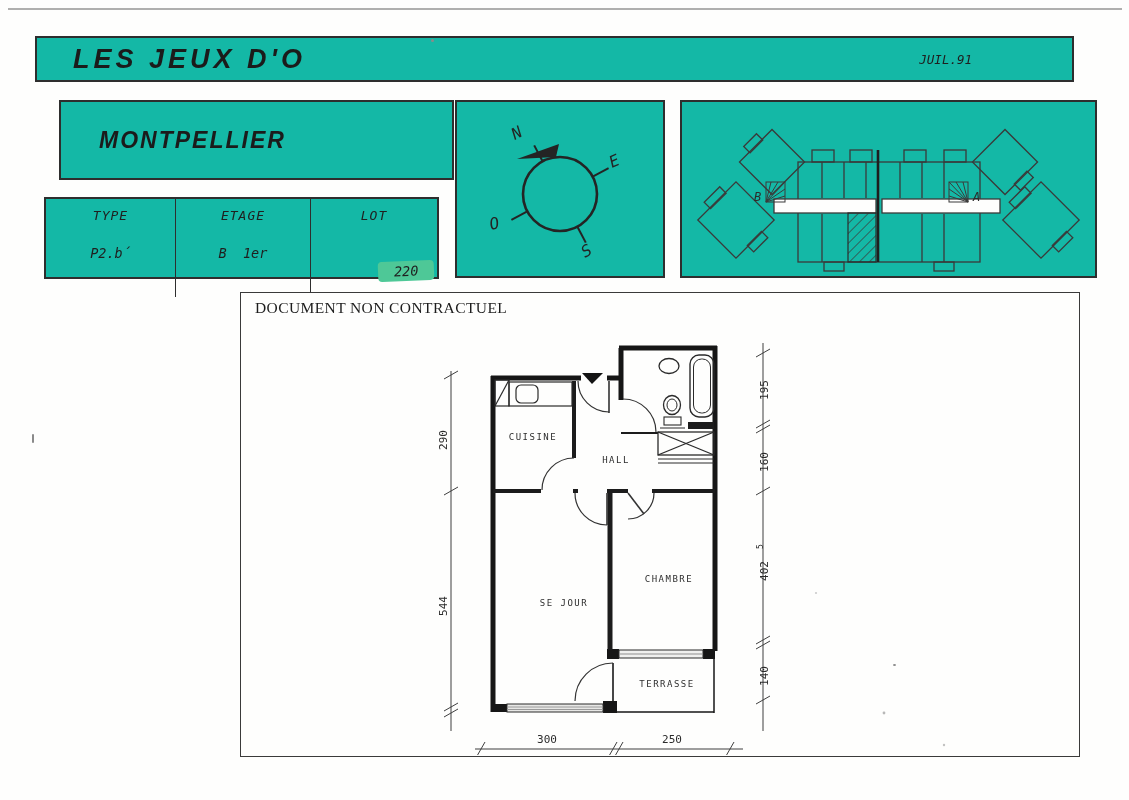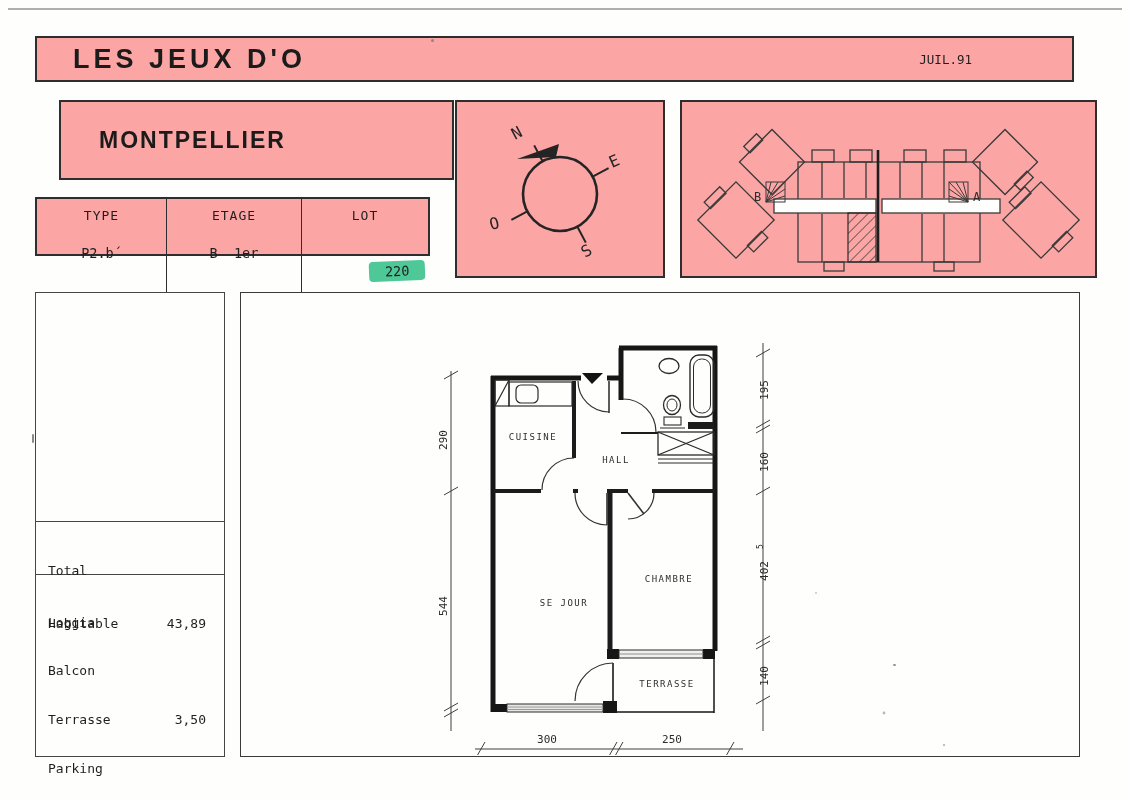--- a/index.html
+++ b/index.html
@@ -1,29 +1,29 @@
 <!DOCTYPE html>
 <html><head>
 <meta charset="utf-8">
 <style>
   html,body{margin:0;padding:0;background:#ffffff;}
   #page{position:relative;width:1129px;height:800px;background:#fefefd;overflow:hidden;
         font-family:"Liberation Sans",sans-serif;color:#222;}
-  .box{position:absolute;border:2px solid #2e2e2e;background:#fca5a5;box-sizing:border-box;}
+  .box{position:absolute;border:2px solid #2e2e2e;background:#14b8a6;box-sizing:border-box;font-style:italic;}
   .thinbox{position:absolute;border:1.6px solid #3a3a3a;background:#fefefd;box-sizing:border-box;}
   .mono{font-family:"DejaVu Sans Mono",monospace;color:#1f1f1f;white-space:pre;}
   
   #header-box{left:35px;top:36px;width:1039px;height:46px;display:flex;align-items:center;}
   #header-title{font-size:27px;font-weight:bold;letter-spacing:4px;color:#1b1b1b;margin-left:36px;}
   #header-date{margin-left:auto;margin-right:100px;font-size:12.5px;}
   
   #city-box{left:35px;top:100px;width:395px;height:80px;margin-left:24px;}
   #city-name{font-size:23px;font-weight:bold;letter-spacing:2px;color:#1b1b1b;margin:25px 0 0 38px;}
   
-  #lot-table{left:35px;top:197px;width:395px;height:59px;display:grid;grid-template-columns:130px 135px 1fr;}
+  #lot-table{left:44px;top:197px;width:395px;height:82px;display:grid;grid-template-columns:130px 135px 1fr;}
   .lot-cell{border-right:1.6px solid #2e2e2e;display:flex;flex-direction:column;align-items:center;padding-top:9px;}
   .lot-cell:last-child{border-right:none;}
   .lot-header{font-size:13px;letter-spacing:1px;}
   .lot-value{font-size:13.5px;margin-top:22px;position:relative;}
   #lot-highlight{display:inline-block;padding:2px 16px;border-radius:4px;transform:rotate(-2.5deg);}
   
   #compass-box{left:455px;top:100px;width:210px;height:178px;}
   #siteplan-box{left:680px;top:100px;width:417px;height:178px;}
   
   #left-panel{left:35px;top:292px;width:190px;height:465px;border:1.6px solid #454545;}
@@ -163,41 +163,23 @@
           <line x1="286" y1="100" x2="267" y2="87"></line>
         <line x1="286" y1="100" x2="267" y2="94"></line>
           <line x1="286" y1="100" x2="274" y2="80"></line>
           <line x1="286" y1="100" x2="281" y2="80"></line>
       </g>
       <text x="72" y="99" font-size="12" fill="#2c2c2c">B</text>
       <text x="291" y="99" font-size="12" fill="#2c2c2c">A</text>
     </svg>
   </div>
 
-  <div class="thinbox" id="left-panel">
-    <div id="panel-spacer"></div>
-    <div id="panel-total" class="mono">
-      <div>Total</div>
-      <div class="val-row">
-        <span>Habitable</span>
-        <span class="v">43,89</span>
-      </div>
-    </div>
-    <div id="panel-annex" class="mono">
-      <div>Loggia</div>
-      <div>Balcon</div>
-      <div class="val-row">
-        <span>Terrasse</span>
-        <span class="v">3,50</span>
-      </div>
-      <div>Parking</div>
-    </div>
-  </div>
 
   <div class="thinbox" id="main-box">
+    <div id="disclaimer">DOCUMENT NON CONTRACTUEL</div>
 
     <svg id="plan-svg" width="837" height="462" viewBox="0 0 837 462">
 
       <g stroke="#161616" fill="#161616">
         <line x1="250" y1="85" x2="340" y2="85" stroke-width="5"></line>
         <line x1="252" y1="83" x2="252" y2="419" stroke-width="5"></line>
         <line x1="366" y1="85" x2="382" y2="85" stroke-width="5"></line>
         <line x1="380" y1="55" x2="380" y2="107" stroke-width="5"></line>
         <line x1="378" y1="55" x2="476" y2="55" stroke-width="5"></line>
         <line x1="474" y1="53" x2="474" y2="358" stroke-width="5"></line>

